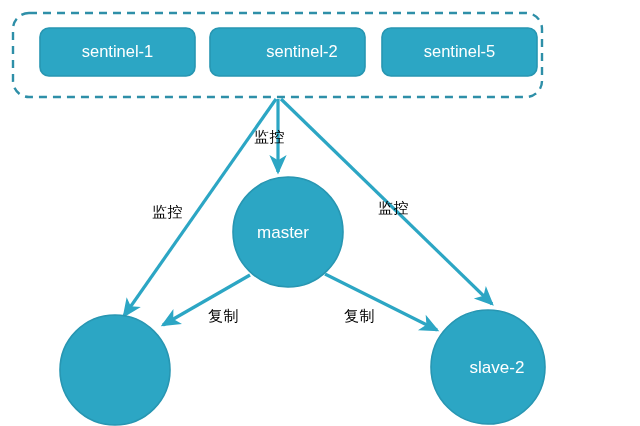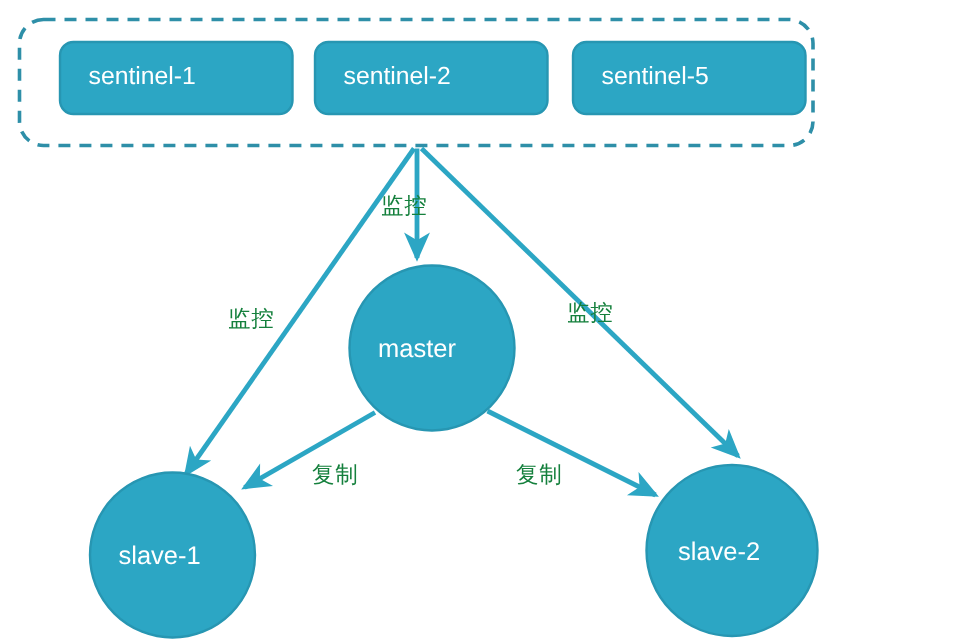--- a/index.html
+++ b/index.html
@@ -21,30 +21,29 @@
     top: 0;
     width: 640px;
     height: 426px;
   }
   .node-label {
     position: absolute;
     color: #ffffff;
     font-size: 17px;
     font-family: "Liberation Sans", "DejaVu Sans", sans-serif;
     white-space: nowrap;
-    text-align: left;
+    text-align: center;
     pointer-events: none;
-    padding-left: 19px;
   }
   .sentinel-label {
     font-size: 16.5px;
   }
   .edge-label {
     position: absolute;
-    color: #15803d;
+    color: #000000;
     font-size: 15px;
     font-family: "DejaVu Sans", "Liberation Sans", sans-serif;
     white-space: nowrap;
     letter-spacing: 0.5px;
   }
 </style>
 </head>
 <body>
 
 <div id="canvas">
@@ -72,21 +71,20 @@
     <circle cx="288" cy="232" r="55" fill="#2ca6c4" stroke="#2796b2" stroke-width="1.6"></circle>
     <circle cx="115" cy="370" r="55" fill="#2ca6c4" stroke="#2796b2" stroke-width="1.6"></circle>
     <circle cx="488" cy="367" r="57" fill="#2ca6c4" stroke="#2796b2" stroke-width="1.6"></circle>
   </svg>
 
   <div class="node-label sentinel-label" style="left:40px; top:42px; width:155px;">sentinel-1</div>
   <div class="node-label sentinel-label" style="left:210px; top:42px; width:184px;">sentinel-2</div>
   <div class="node-label sentinel-label" style="left:382px; top:42px; width:155px;">sentinel-5</div>
 
   <div class="node-label" style="left:233px; top:223px; width:100px;">master</div>
-  <div class="node-label" style="left:60px; top:361px; width:110px;">slave-1</div>
   <div class="node-label" style="left:433px; top:358px; width:128px;">slave-2</div>
 
   <div class="edge-label" style="left:152px; top:203px;">监控</div>
   <div class="edge-label" style="left:254px; top:128px;">监控</div>
   <div class="edge-label" style="left:378px; top:199px;">监控</div>
   <div class="edge-label" style="left:208px; top:307px;">复制</div>
   <div class="edge-label" style="left:344px; top:307px;">复制</div>
 
 </div>
 

